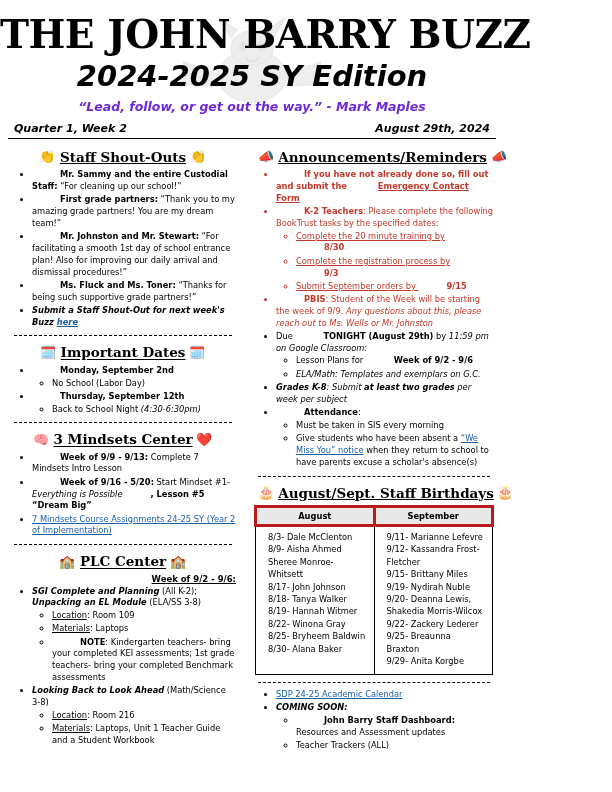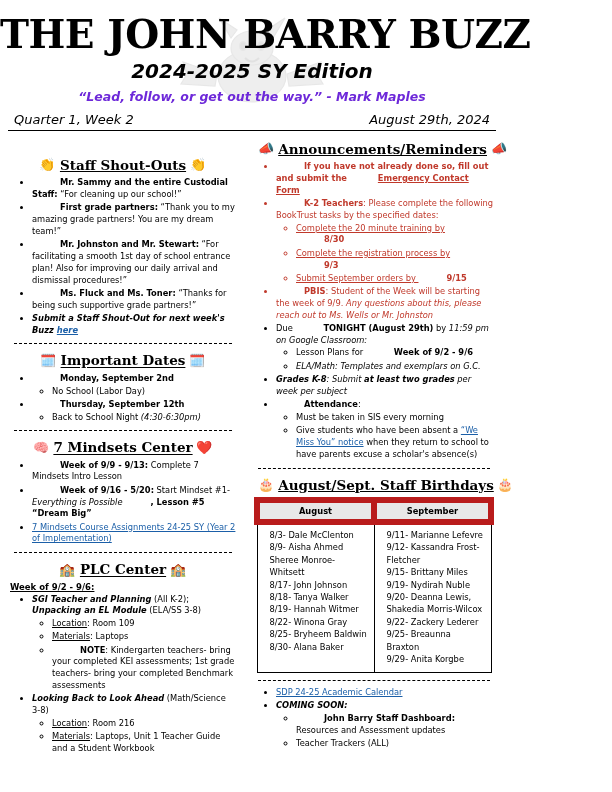--- a/index.html
+++ b/index.html
@@ -48,62 +48,62 @@
     line-height: 1.05;
     margin: 0 0 2px 0;
     white-space: nowrap;
   }
   .subtitle {
     position: relative;
     z-index: 2;
     font-family: "DejaVu Sans", sans-serif;
     font-style: italic;
     font-weight: bold;
-    font-size: 20px;
+    font-size: 29px;
     margin: 4px 0 6px 0;
   }
   .quote {
     position: relative;
     z-index: 2;
     font-family: "DejaVu Sans", sans-serif;
     font-style: italic;
     font-weight: bold;
     font-size: 12.5px;
     color: #6d28d9;
     margin: 0 0 8px 0;
   }
   .metarow {
     position: relative;
     z-index: 2;
     display: flex;
     justify-content: space-between;
     align-items: flex-end;
     font-family: "DejaVu Sans", sans-serif;
     font-style: italic;
-    font-weight: normal;
-    font-size: 13px;
+    font-weight: bold;
+    font-size: 11px;
     padding: 0 14px 3px 14px;
   }
   .rule {
     border: none;
     border-top: 1.6px solid #000;
     margin: 0 8px;
   }
   
   .columns {
     display: flex;
     padding: 6px 10px 0 10px;
     box-sizing: border-box;
     gap: 14px;
   }
   .col {
     width: 50%;
     box-sizing: border-box;
   }
-  .col.left { padding-right: 2px; margin-top: 16px; }
+  .col.left { padding-right: 2px; }
   .col.right { padding-left: 2px; }
 
   .secthead {
     text-align: center;
     margin: 2px 0 4px 0;
     white-space: nowrap;
   }
   .secthead .h {
     font-family: "DejaVu Serif", serif;
     font-weight: bold;
@@ -140,42 +140,42 @@
   .lnk.red { color: #c0392b; }
   a { color: #1b5fa8; }
 
   .dashrule {
     border: none;
     border-top: 1.4px dashed #000;
     margin: 7px 4px 6px 4px;
   }
 
   .centered-sub {
-    text-align: left;
+    text-align: right;
     font-family: "DejaVu Sans", sans-serif;
     font-weight: bold;
     font-size: 8.5px;
     text-decoration: underline;
     margin: 1px 0 2px 0;
   }
 
   
   .bday-wrap {
     display: flex;
     justify-content: center;
     margin-top: 4px;
   }
   table.bday {
     border-collapse: collapse;
     width: 252px;
     font-family: "DejaVu Sans", sans-serif;
     font-size: 8.3px;
   }
   table.bday th {
-    border: 6px solid #b91c1c;
+    border: 3px solid #b91c1c;
     background: #e8e8e8;
     font-weight: bold;
     padding: 3px 0;
     text-align: center;
   }
   table.bday td {
     border: 1px solid #000;
     vertical-align: top;
     padding: 4px 6px 6px 12px;
     line-height: 1.5;
@@ -241,37 +241,37 @@
         <li><span class="b">Thursday, September 12th</span>
           <ul class="lvl2">
             <li>Back to School Night <span class="i">(4:30-6:30pm)</span></li>
           </ul>
         </li>
       </ul>
 
       <hr class="dashrule">
 
       <div class="secthead">
-        <span class="emj">🧠</span><span class="h">7 Mindsets Center</span><span class="emj">❤️</span>
+        <span class="emj">🧠</span><span class="h">3 Mindsets Center</span><span class="emj">❤️</span>
       </div>
       <ul class="lvl1">
         <li><span class="b">Week of 9/9 - 9/13:</span><span> Complete 7 Mindsets Intro Lesson</span></li>
         <li><span class="b">Week of 9/16 - 5/20:</span><span> Start Mindset #1- </span><span class="i">Everything is Possible</span><span class="b">, Lesson #5 “Dream Big”</span></li>
         <li><a class="lnk" href="#">7 Mindsets Course Assignments 24-25 SY (Year 2 of Implementation)</a></li>
       </ul>
 
       <hr class="dashrule">
 
       <div class="secthead">
         <span class="emj">🏫</span><span class="h">PLC Center</span><span class="emj">🏫</span>
       </div>
       <div class="centered-sub">Week of 9/2 - 9/6:</div>
       <ul class="lvl1">
         <li>
-          <span class="bi">SGI Teacher and Planning</span><span> (All K-2); </span><span class="bi">Unpacking an EL Module</span><span> (ELA/SS 3-8)</span>
+          <span class="bi">SGI Complete and Planning</span><span> (All K-2); </span><span class="bi">Unpacking an EL Module</span><span> (ELA/SS 3-8)</span>
           <ul class="lvl2">
             <li><span class="lnk" style="text-decoration:underline;color:#000">Location</span><span>: Room 109</span></li>
             <li><span style="text-decoration:underline">Materials</span><span>: Laptops</span></li>
             <li><span class="b">NOTE</span><span>: Kindergarten teachers- bring your completed KEI assessments; 1st grade teachers- bring your completed Benchmark assessments</span></li>
           </ul>
         </li>
         <li>
           <span class="bi">Looking Back to Look Ahead</span><span> (Math/Science 3-8)</span>
           <ul class="lvl2">
             <li><span style="text-decoration:underline">Location</span><span>: Room 216</span></li>

